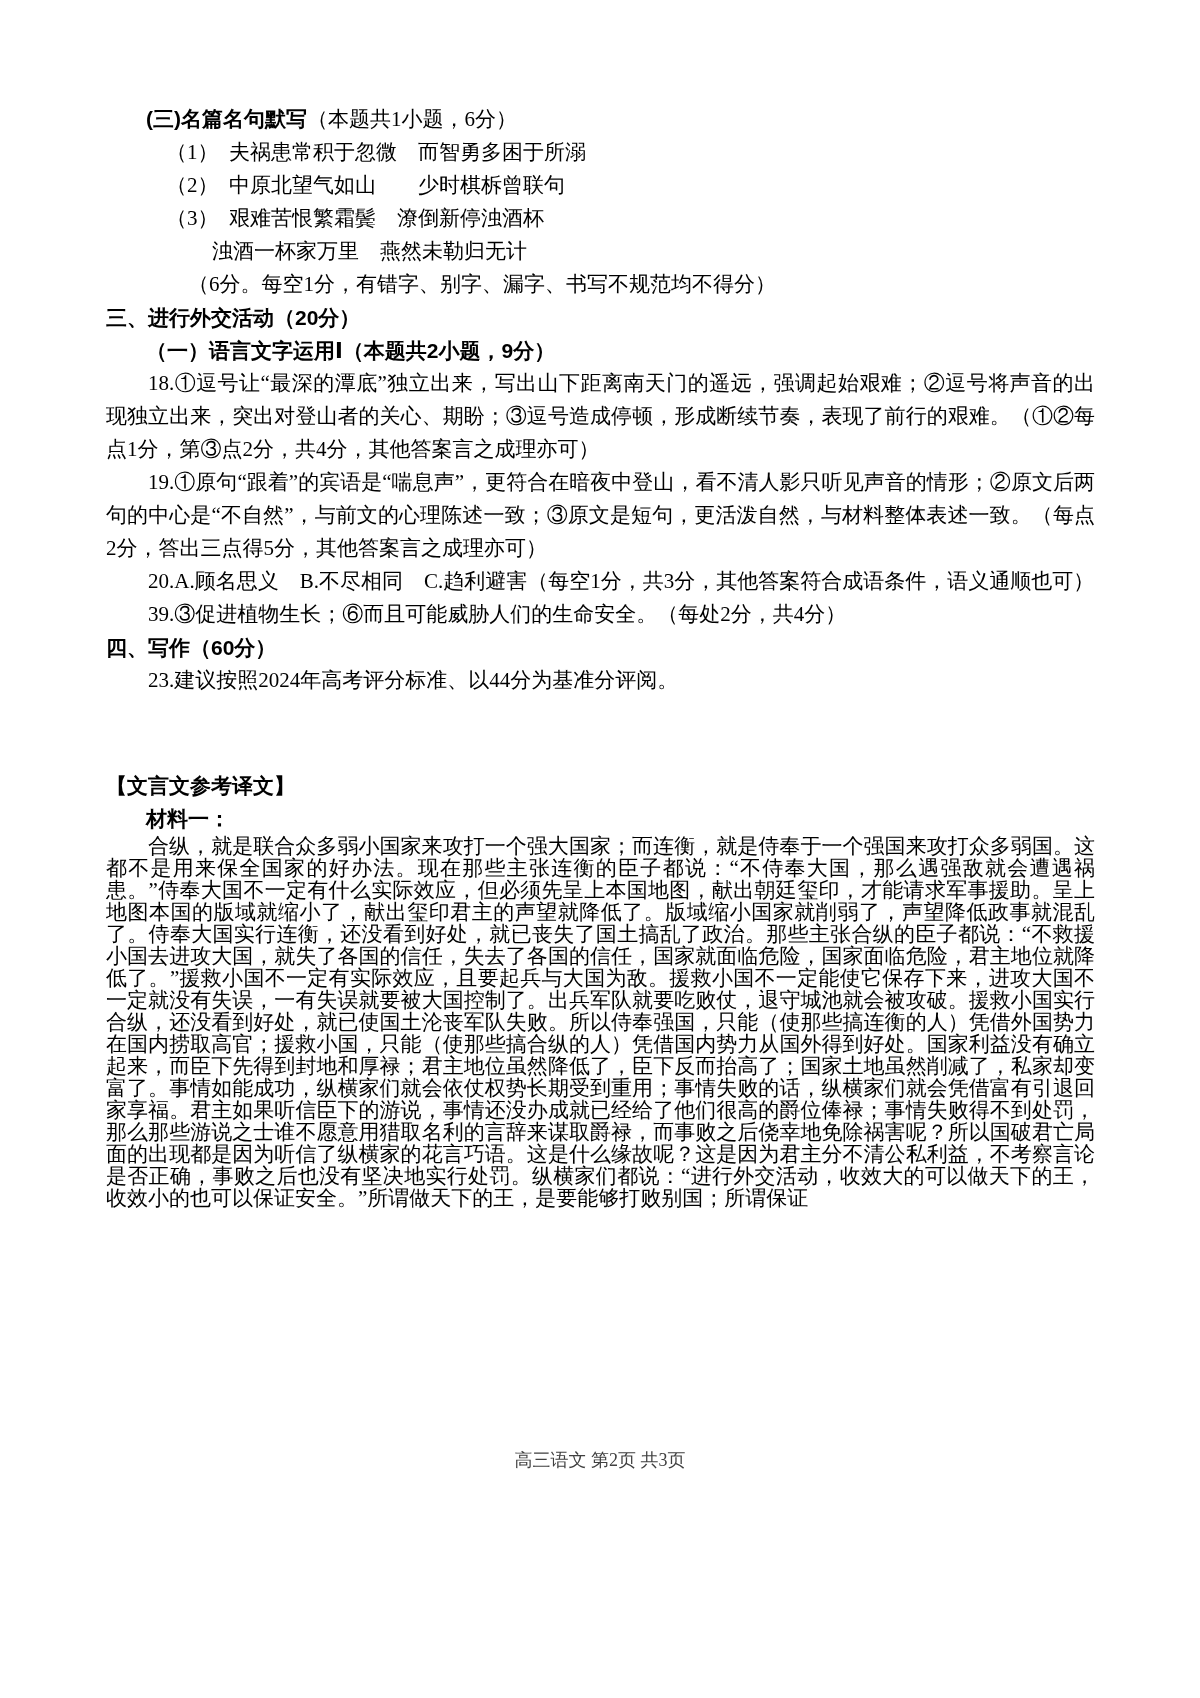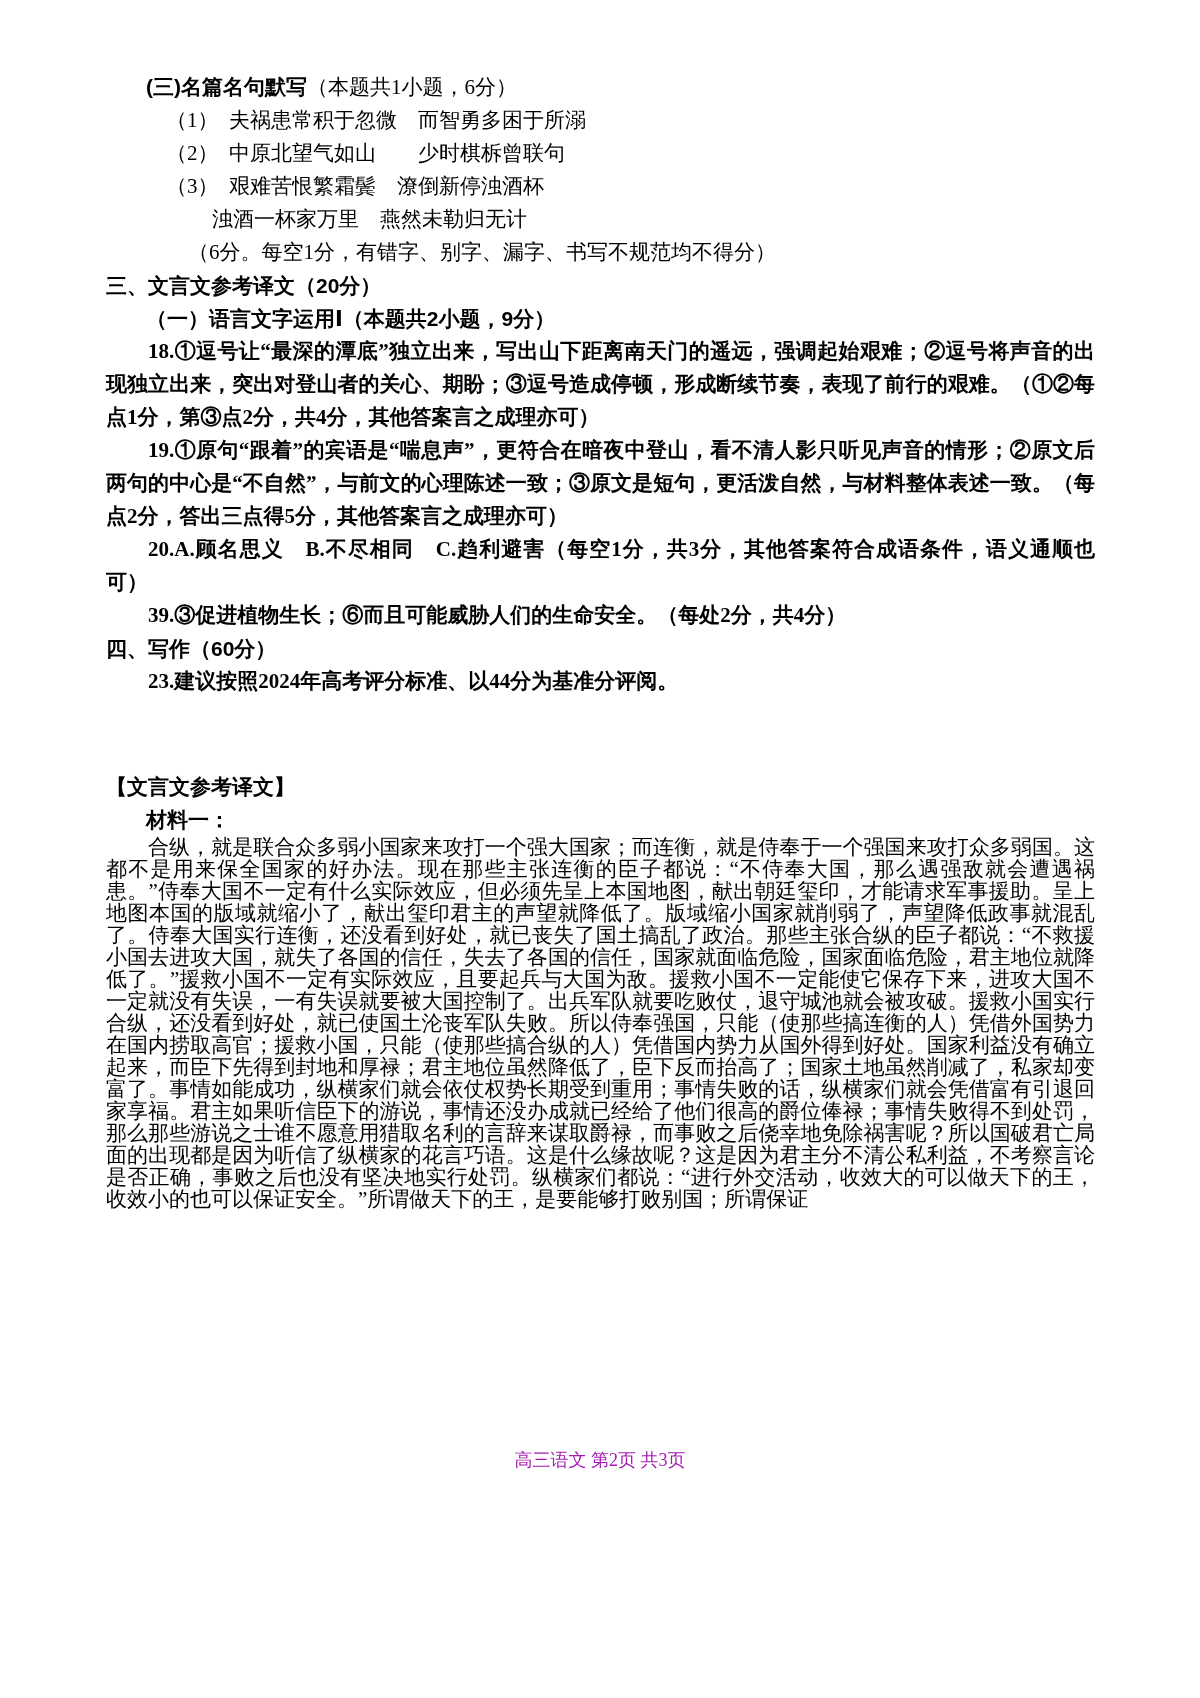--- a/index.html
+++ b/index.html
@@ -9,71 +9,70 @@
   }
   .page {
     position: relative;
     width: 1200px;
     height: 1698px;
     background: #ffffff;
     color: #000000;
     overflow: hidden;
   }
   .content {
-    padding: 70px 105px 0 106px;
+    padding: 102px 105px 0 106px;
     font-family: "Liberation Serif", "DejaVu Serif", serif;
     font-size: 21px;
     line-height: 33px;
   }
   .line { white-space: pre-wrap; }
   .h {
     font-family: "Liberation Sans", "DejaVu Sans", sans-serif;
     font-weight: bold;
   }
   .ind1 { padding-left: 40px; }   
   .ind2 { padding-left: 60px; }   
   .ind3 { padding-left: 106px; }  
   .note-ind { padding-left: 82px; }
   .para {
     text-align: justify;
     text-indent: 42px;
-    font-weight: bold;
   }
   .trans {
     text-align: justify;
     text-indent: 42px;
     line-height: 22px;
   }
   .gap { margin-top: 72px; }
   .footer {
     position: absolute;
     left: 0;
     top: 1448px;
     width: 100%;
     text-align: center;
     font-family: "Liberation Serif", "DejaVu Serif", serif;
     font-size: 18px;
-    color: #a21caf;
+    color: #404040;
   }
 </style>
 </head>
 <body>
 
 <div class="page">
   <div class="content">
 
     <div class="line ind1"><span class="h">(三)名篇名句默写</span><span>（本题共1小题，6分）</span></div>
 
     <div class="line ind2">（1）  夫祸患常积于忽微　而智勇多困于所溺</div>
     <div class="line ind2">（2）  中原北望气如山　　少时棋柝曾联句</div>
     <div class="line ind2">（3）  艰难苦恨繁霜鬓　潦倒新停浊酒杯</div>
     <div class="line ind3">浊酒一杯家万里　燕然未勒归无计</div>
     <div class="line note-ind">（6分。每空1分，有错字、别字、漏字、书写不规范均不得分）</div>
 
-    <div class="line h">三、文言文参考译文（20分）</div>
+    <div class="line h">三、进行外交活动（20分）</div>
     <div class="line ind1 h">（一）语言文字运用Ⅰ（本题共2小题，9分）</div>
     <div class="para">18.①逗号让“最深的潭底”独立出来，写出山下距离南天门的遥远，强调起始艰难；②逗号将声音的出现独立出来，突出对登山者的关心、期盼；③逗号造成停顿，形成断续节奏，表现了前行的艰难。（①②每点1分，第③点2分，共4分，其他答案言之成理亦可）</div>
     <div class="para">19.①原句“跟着”的宾语是“喘息声”，更符合在暗夜中登山，看不清人影只听见声音的情形；②原文后两句的中心是“不自然”，与前文的心理陈述一致；③原文是短句，更活泼自然，与材料整体表述一致。（每点2分，答出三点得5分，其他答案言之成理亦可）</div>
     <div class="para">20.A.顾名思义　B.不尽相同　C.趋利避害（每空1分，共3分，其他答案符合成语条件，语义通顺也可）</div>
     <div class="para">39.③促进植物生长；⑥而且可能威胁人们的生命安全。（每处2分，共4分）</div>
 
     <div class="line h">四、写作（60分）</div>
     <div class="para">23.建议按照2024年高考评分标准、以44分为基准分评阅。</div>
 
     <div class="line h gap">【文言文参考译文】</div>

